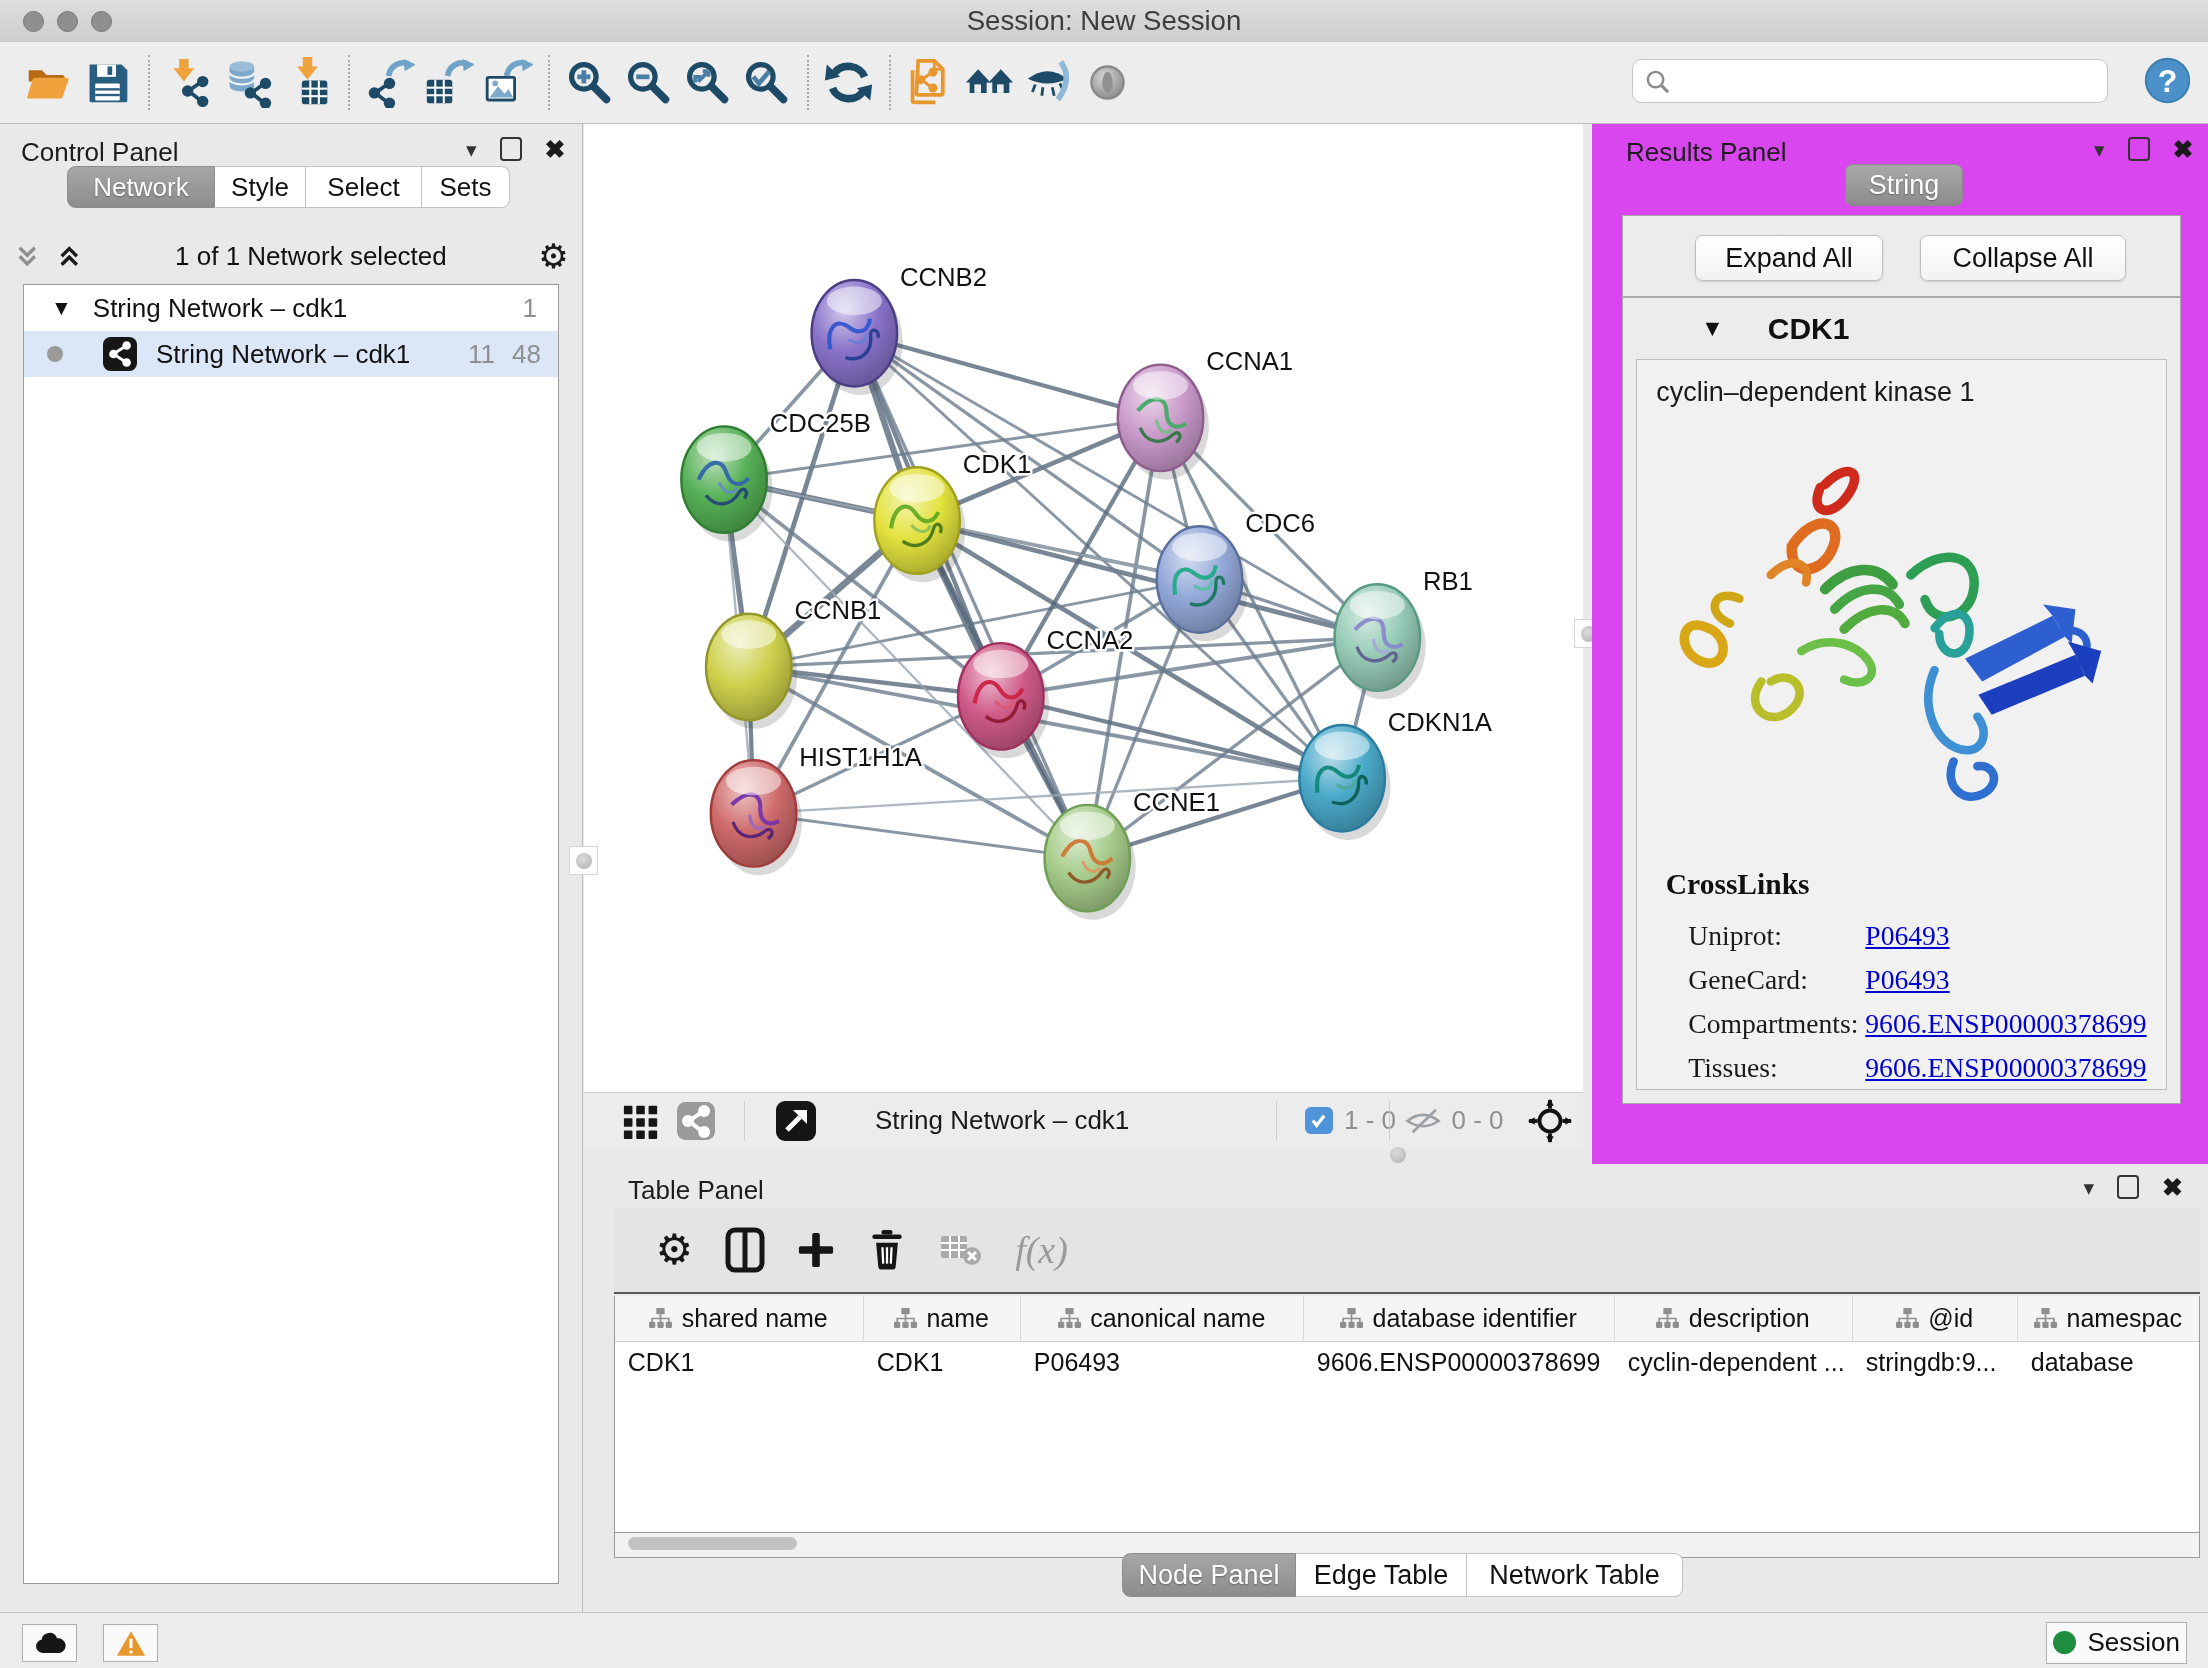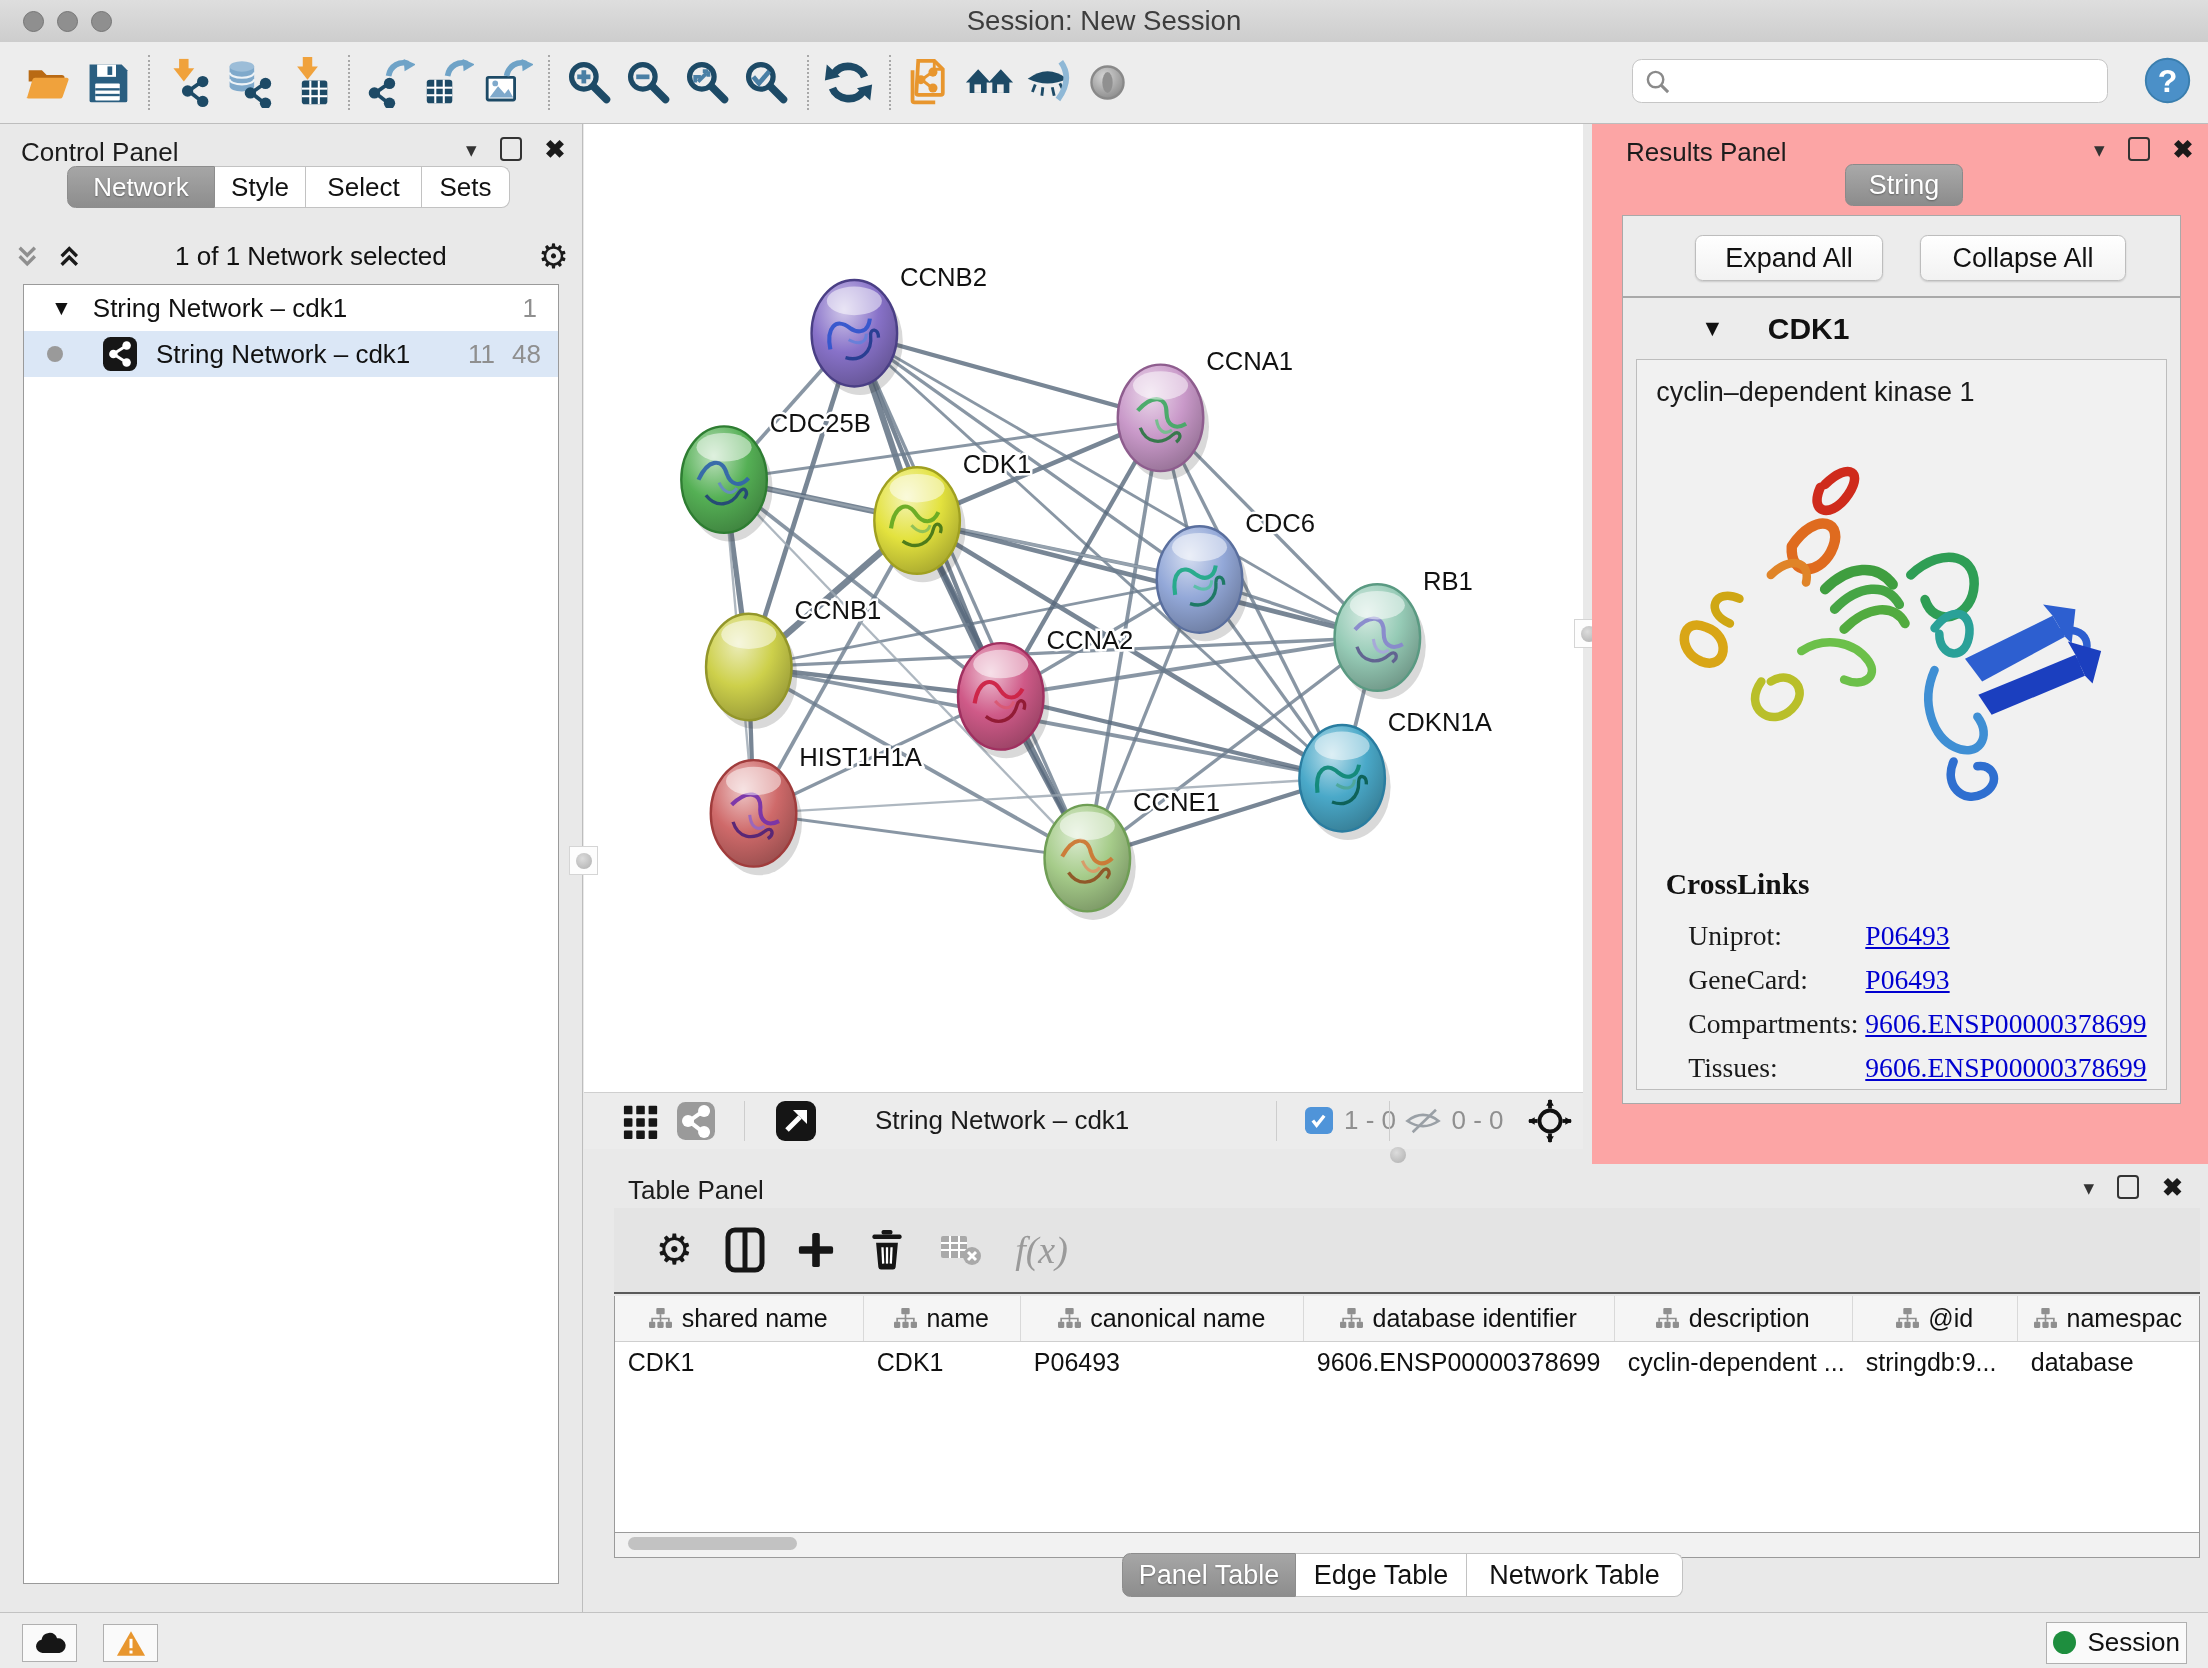--- a/index.html
+++ b/index.html
@@ -55,21 +55,21 @@
   .nf{position:absolute;top:0;height:55px;display:flex;align-items:center;}
   .nf-sep{position:absolute;top:7.6px;height:40px;border-left:1.9px solid #cdcdcd;}
   .nf-title{font-size:26px;color:#1a1a1a;}
   .nf-count{font-size:26px;color:#8f8f8f;}
   .nf-check{width:27.6px;height:27.6px;border-radius:5.7px;background:#4f94d9;display:flex;align-items:center;justify-content:center;}
   .vsplit{position:absolute;left:1583px;top:124px;width:9.5px;height:1041px;background:#e9e9e9;}
   .hsplit{position:absolute;left:584px;top:1149px;width:999px;height:15px;background:#e9e9e9;}
   .grip{position:absolute;width:27px;height:27px;background:#fdfdfd;border:1px solid #d5d5d5;display:flex;align-items:center;justify-content:center;}
   .grip .gdot{width:16px;height:16px;border-radius:50%;background:radial-gradient(circle at 40% 35%,#dcdcdc,#aeaeae);}
   
-  .results-panel{position:absolute;left:1592px;top:124px;width:616px;height:1041px;background:#fca5a5;}
+  .results-panel{position:absolute;left:1592px;top:124px;width:616px;height:1041px;background:#d946ef;}
   .rp-title{position:absolute;left:34px;top:13.3px;}
   .rp-tab{position:absolute;left:253px;top:40px;width:116px;height:40px;background:linear-gradient(#a9a9a9,#8c8c8c);border:1px solid #8a8a8a;border-radius:7.6px;color:#fff;font-size:27px;display:flex;align-items:center;justify-content:center;text-shadow:0 1px 1.9px rgba(0,0,0,.35);}
   .rp-btnbox{position:absolute;left:30px;top:91px;width:559px;height:82px;border:1.9px solid #a9a9a9;background:#ececec;box-sizing:border-box;}
   .rp-btn{position:absolute;top:19px;height:44px;background:linear-gradient(#ffffff,#f2f2f2);border:1px solid #bdbdbd;border-radius:7.6px;font-size:27px;color:#111;display:flex;align-items:center;justify-content:center;box-shadow:0 1px 1.9px rgba(0,0,0,.15);}
   .rp-section{position:absolute;left:30px;top:173px;width:559px;height:807px;border:1.9px solid #a9a9a9;background:#ececec;box-sizing:border-box;}
   .rp-sechdr{position:absolute;left:0;top:0;right:0;height:61px;display:flex;align-items:center;}
   .rp-sechdr .tri{margin-left:78px;font-size:23px;color:#111;}
   .rp-sechdr .gene{margin-left:44px;font-size:30px;font-weight:bold;color:#111;}
   .rp-inner{position:absolute;left:13.3px;right:13.3px;top:61px;bottom:13.3px;background:#f1f1f1;border:1.9px solid #bdbdbd;box-sizing:border-box;overflow:hidden;}
   .rp-desc{position:absolute;left:19px;top:17px;font-size:27px;color:#1a1a1a;}
@@ -856,21 +856,21 @@
           <div class="nt-td" style="width: 311px;">9606.ENSP00000378699</div>
           <div class="nt-td" style="width: 238px;">cyclin-dependent ...</div>
           <div class="nt-td" style="width: 165px;">stringdb:9...</div>
           <div class="nt-td" style="width: 182px;">database</div>
         </div>
     </div>
     <div class="nt-scroll">
       <div class="nt-thumb"></div>
     </div>
     <div class="bt-tabs" id="bt-tabs">
-        <div class="tab sel">Panel Table</div>
+        <div class="tab sel">Node Panel</div>
         <div class="tab">Edge Table</div>
         <div class="tab">Network Table</div>
       </div>
   </div>
 
   <div class="statusbar">
     <div class="sb-btn" style="left:22px">
       <svg width="32" height="23" viewBox="0 0 34 24">
           <path d="M9 22 a7 7 0 0 1 -1 -13.9 A8.5 8.5 0 0 1 24.5 6.5 A6.2 6.2 0 0 1 27 22z" fill="#161616"></path>
         </svg>

